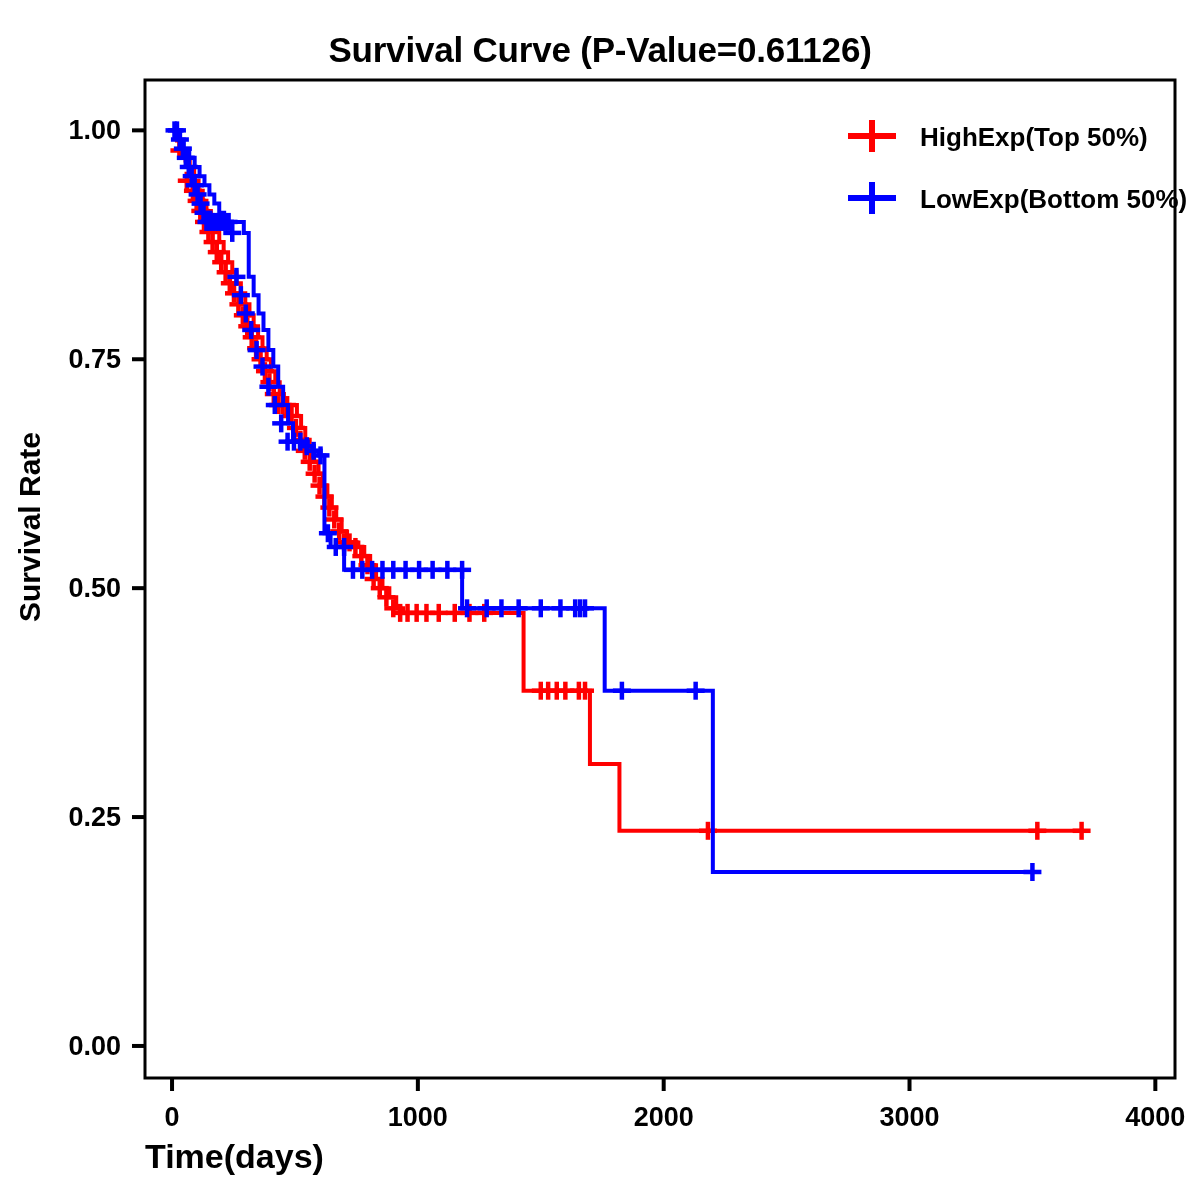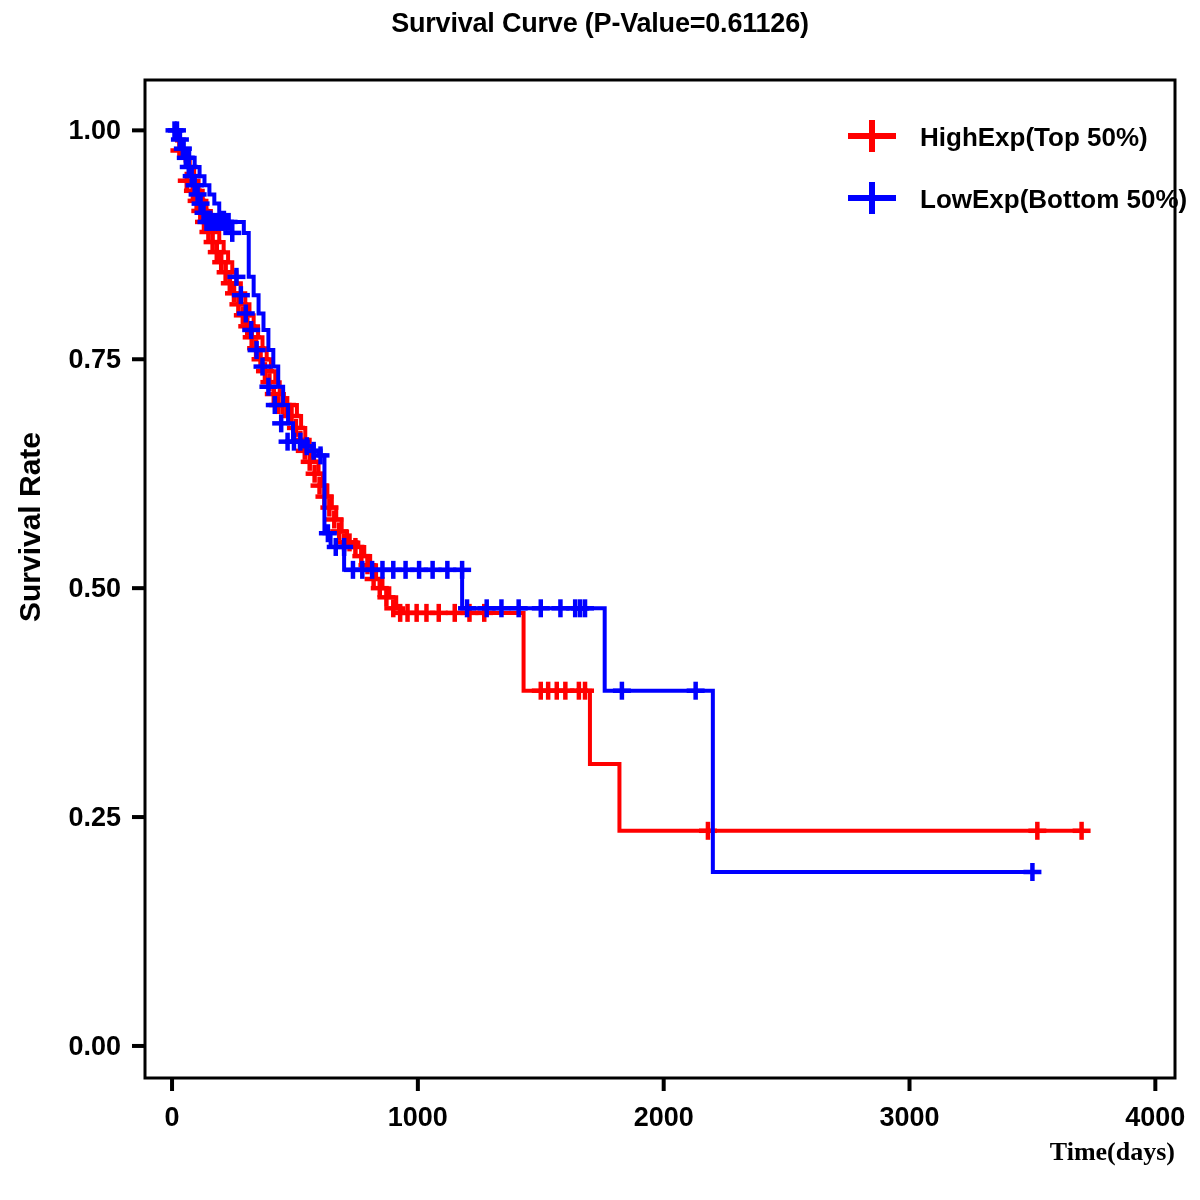--- a/index.html
+++ b/index.html
@@ -15,24 +15,24 @@
   }
   #figure {
     position: relative;
     width: 1200px;
     height: 1200px;
     background: #ffffff;
   }
   #chart-title {
     position: absolute;
     left: 0;
-    top: 8px;
+    top: 30px;
     width: 1200px;
     text-align: center;
-    font-size: 27px;
+    font-size: 35px;
     font-weight: bold;
     color: #000000;
     letter-spacing: -0.2px;
     font-family: "Liberation Sans", sans-serif;
   }
   #ylabel {
     position: absolute;
     left: -140px;
     top: 510px;
     width: 340px;
@@ -42,25 +42,25 @@
     color: #000000;
     transform: rotate(-90deg);
     transform-origin: center center;
     font-family: "Liberation Sans", sans-serif;
   }
   #xlabel {
     position: absolute;
     left: 145px;
     top: 1137px;
     width: 1030px;
-    text-align: right;
-    font-size: 26px;
+    text-align: left;
+    font-size: 34px;
     font-weight: bold;
     color: #000000;
-    font-family: Liberation Serif, serif;
+    font-family: Liberation Sans, sans-serif;
   }
   #plot-svg {
     position: absolute;
     left: 0;
     top: 0;
   }
   .tick-label {
     font-family: "Liberation Sans", sans-serif;
     font-size: 27px;
     font-weight: bold;

